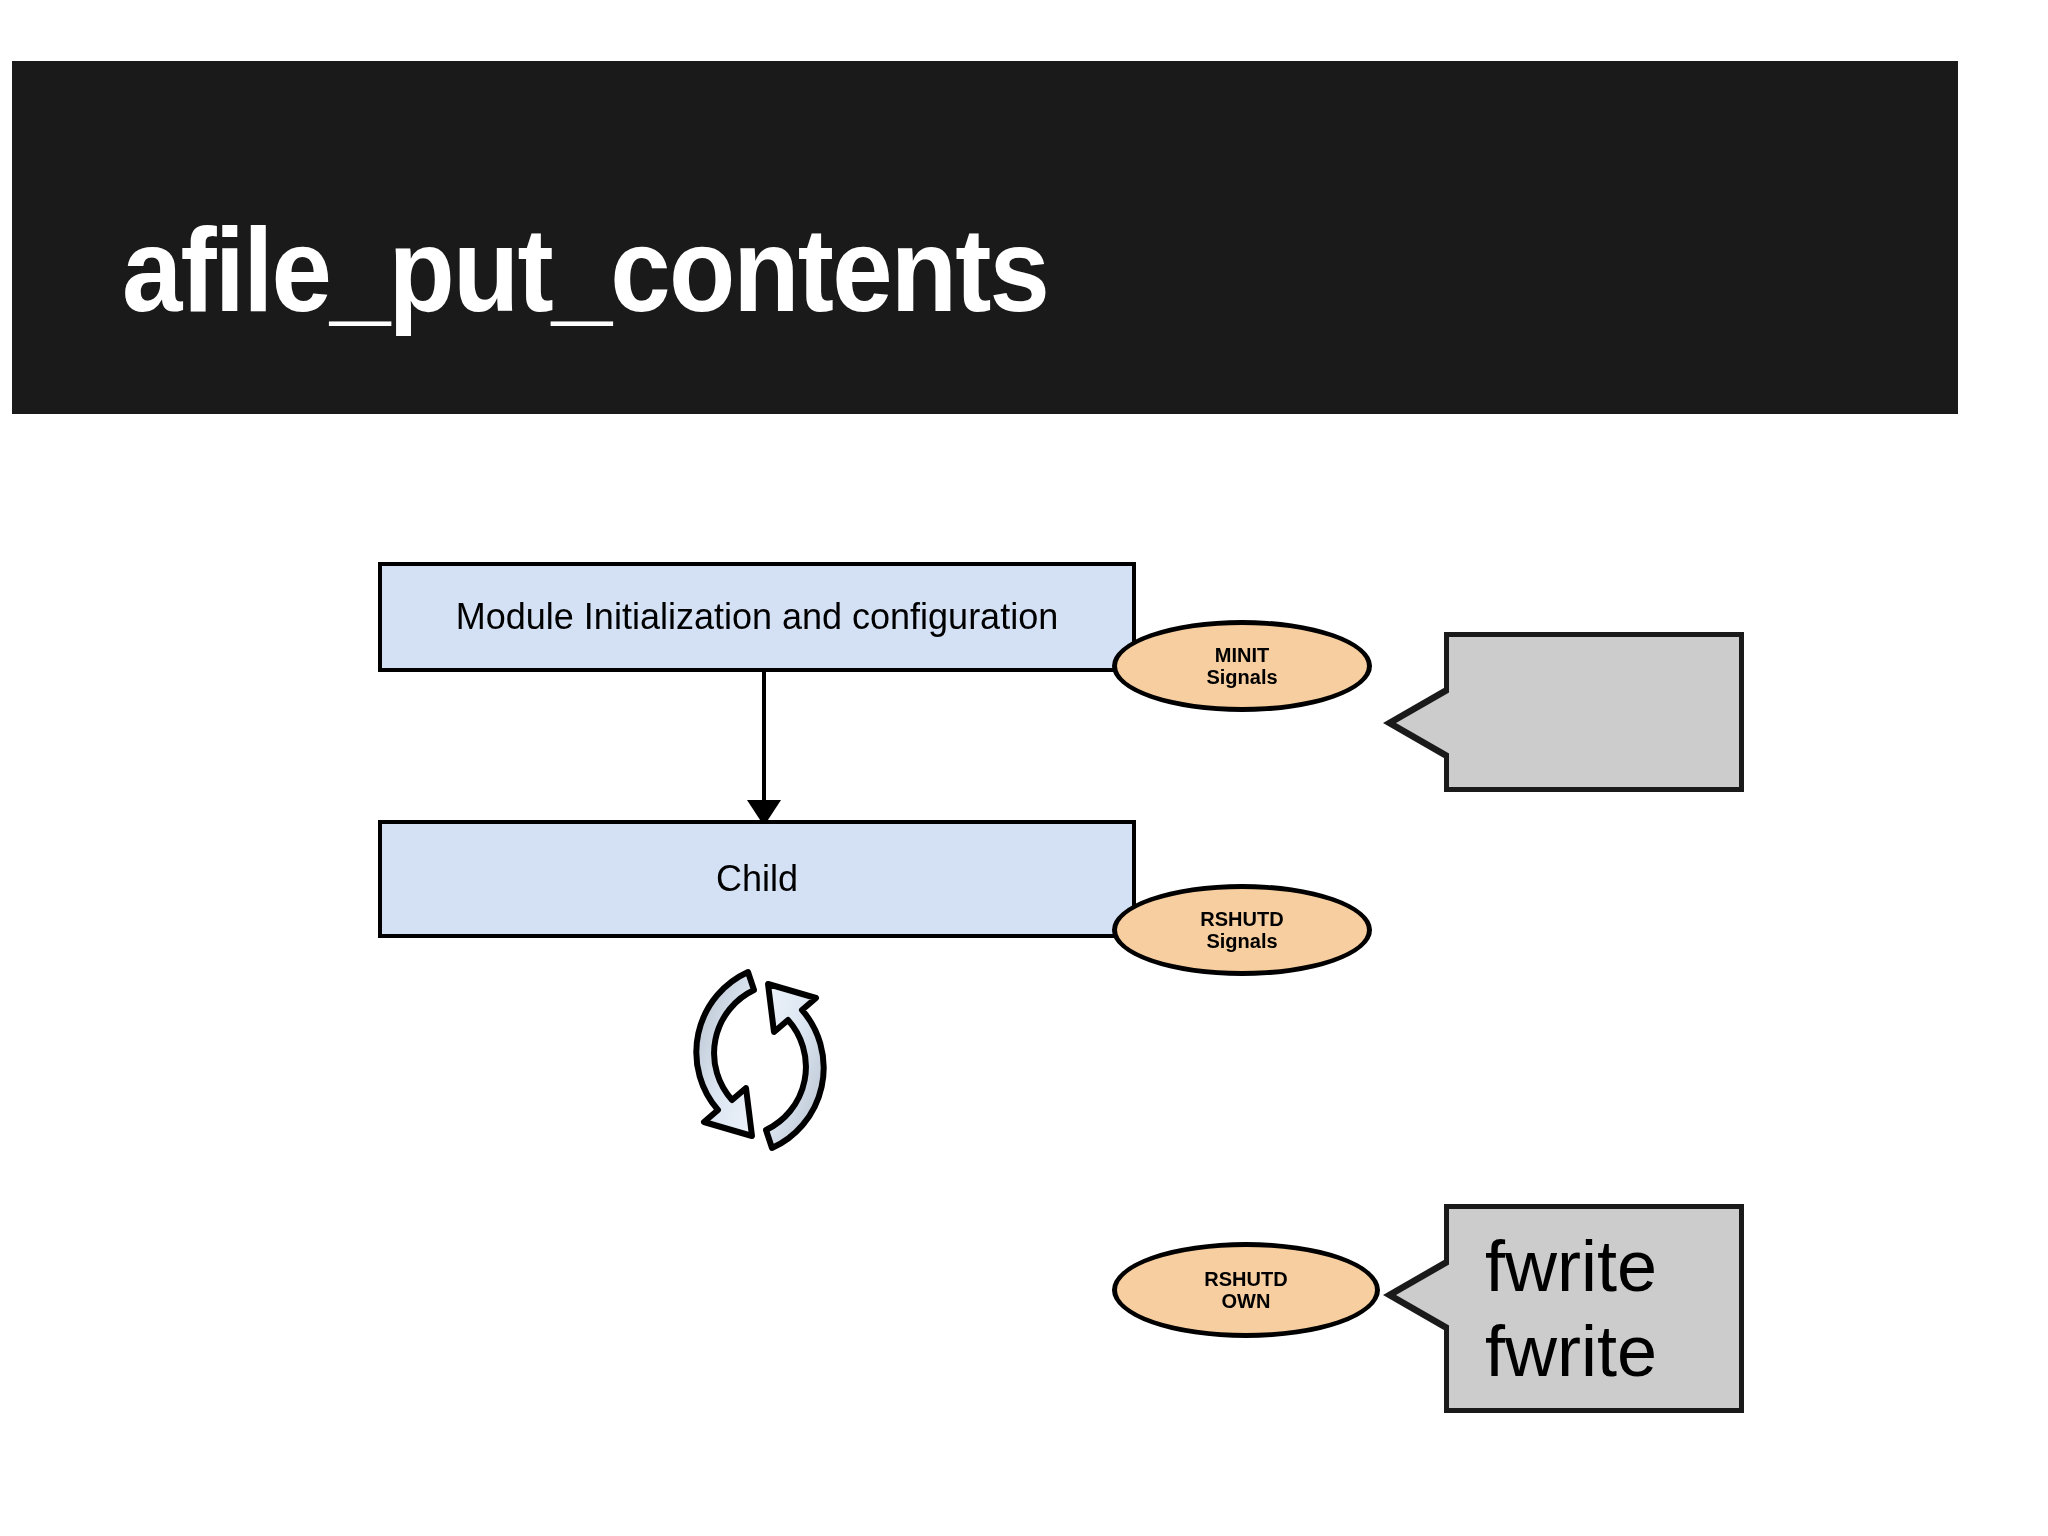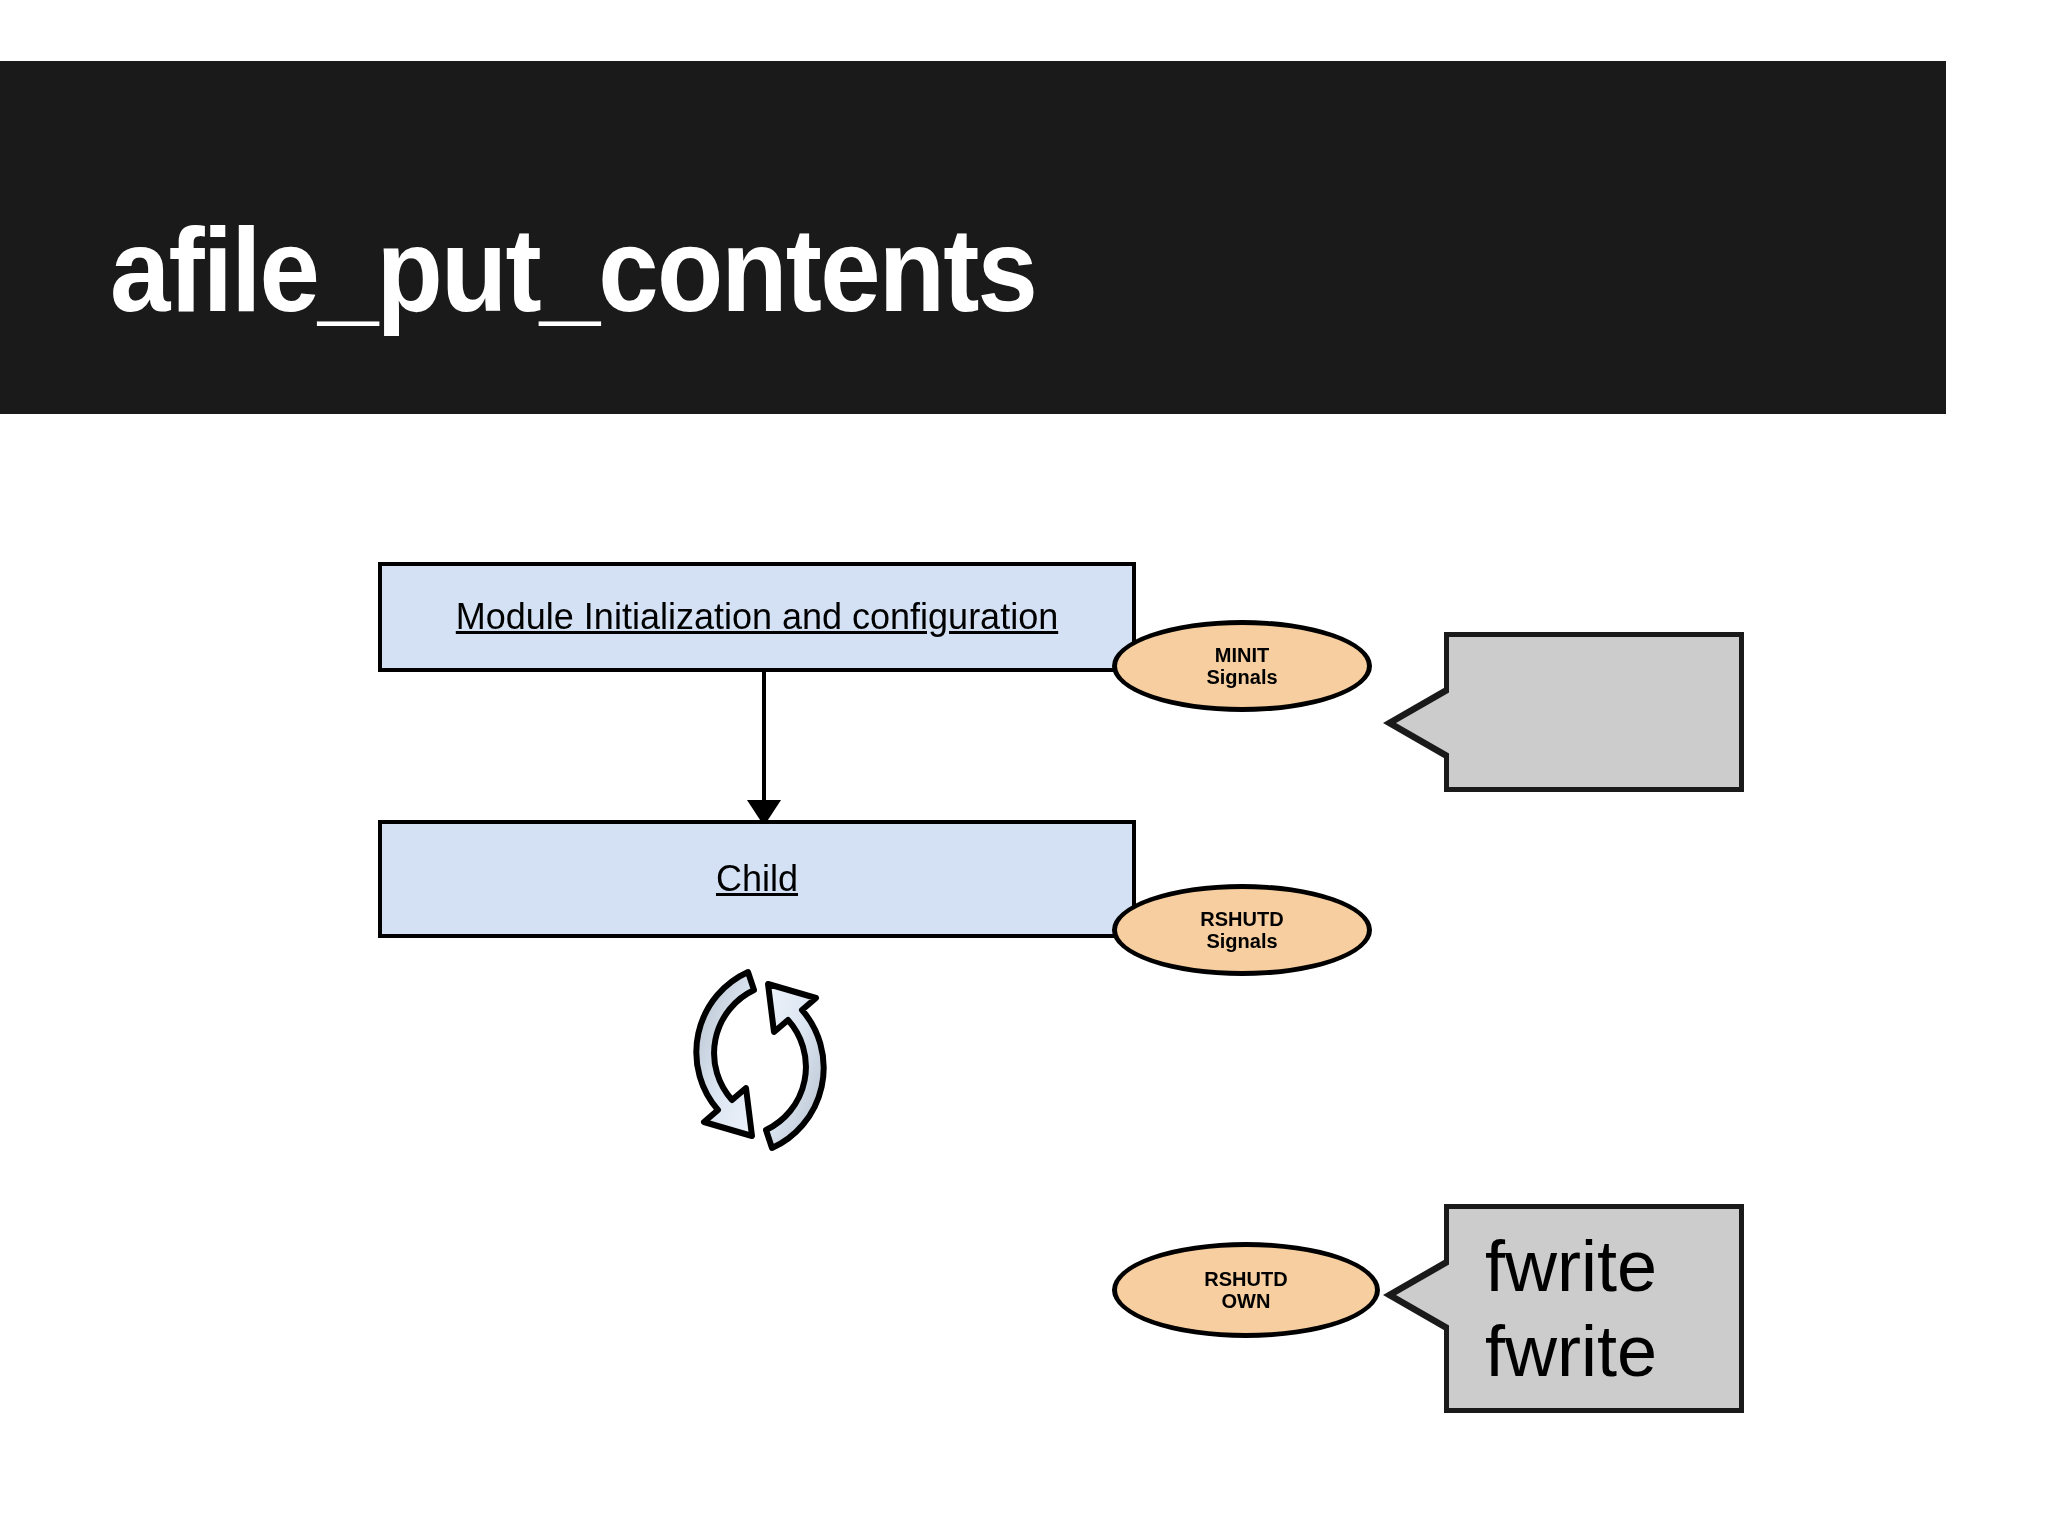--- a/index.html
+++ b/index.html
@@ -11,21 +11,21 @@
     width: 2048px;
     height: 1536px;
     position: relative;
     overflow: hidden;
     font-family: "Liberation Sans", sans-serif;
   }
 
   
   #title-banner {
     position: absolute;
-    left: 0;
+    left: 12px;
     top: 61px;
     width: 1946px;
     height: 353px;
     background: #1a1a1a;
     box-sizing: border-box;
   }
   #slide-title {
     position: absolute;
     left: 110px;
     top: 150px;
@@ -56,21 +56,20 @@
     display: flex;
     align-items: center;
     justify-content: center;
   }
   .proc-box .box-label {
     font-size: 36px;
     color: #000000;
     font-family: "Liberation Sans", sans-serif;
     line-height: 1.1;
     text-align: center;
-    text-decoration: underline;
   }
 
   #box-module   { left: 378px; top: 562px;  width: 758px; height: 110px; }
   #box-child    { left: 378px; top: 820px;  width: 758px; height: 118px; align-items: center; }
   #box-exit     { left: 378px; top: 1182px; width: 758px; height: 124px; }
 
   
   #arrow-module-to-child {
     position: absolute;
     left: 762px;

